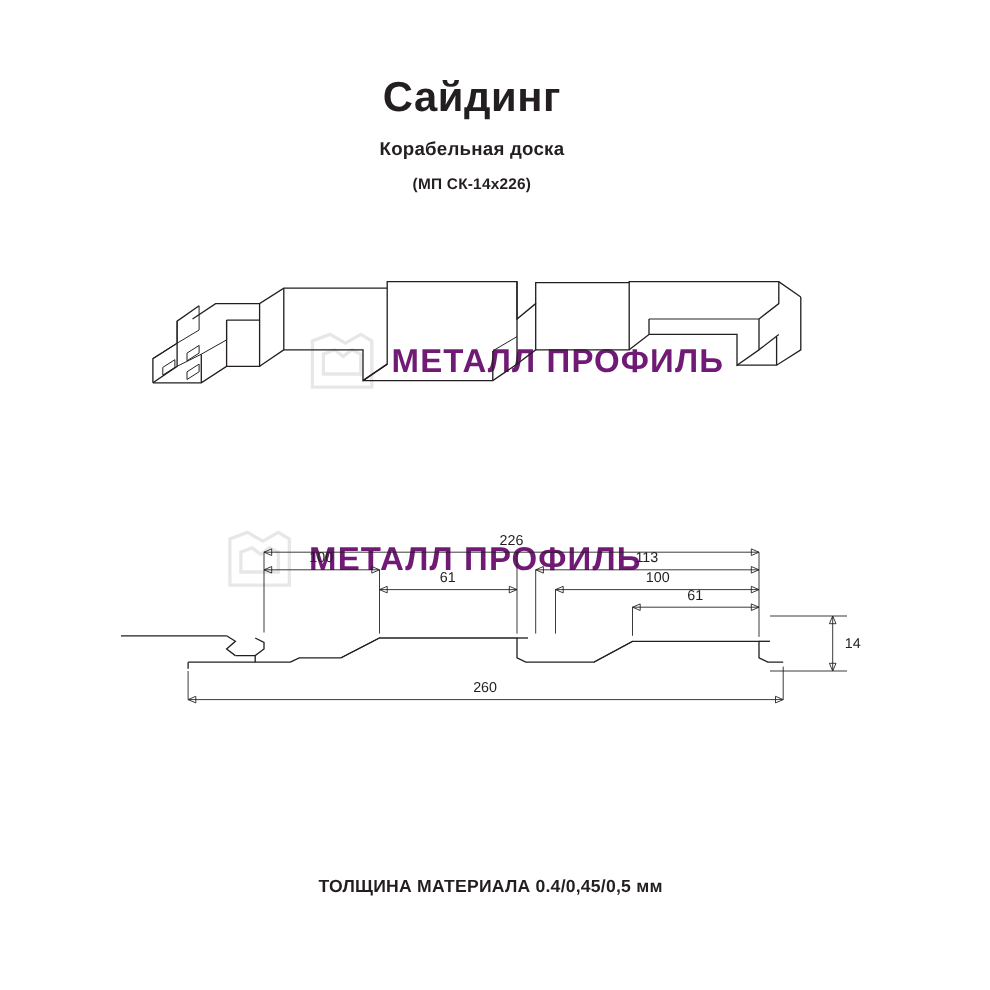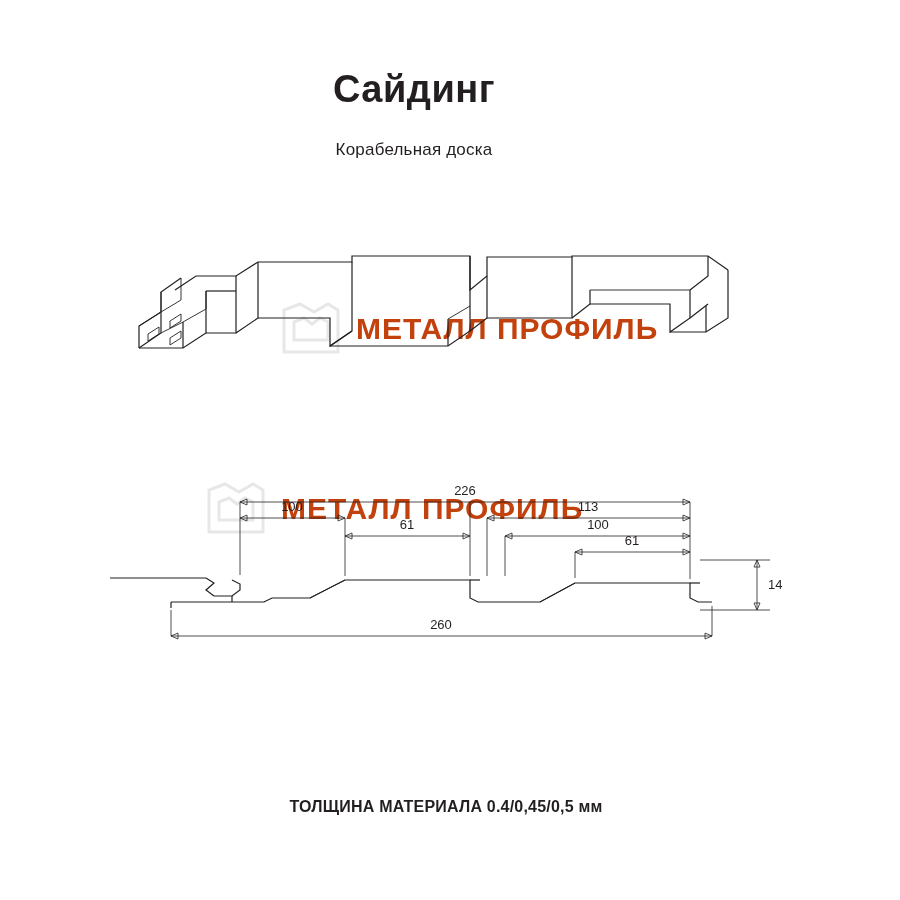--- a/index.html
+++ b/index.html
@@ -17,36 +17,36 @@
   }
   .page {
     position: relative;
     width: 900px;
     height: 900px;
   }
 
   
   .header {
     position: absolute;
-    left: 0;
+    left: 15px;
     top: 70px;
     width: 828px;
     text-align: center;
   }
   .title {
     font-size: 38px;
     font-weight: bold;
     letter-spacing: 0.5px;
     line-height: 1.05;
     margin: 0;
   }
   .subtitle {
     font-size: 17px;
-    font-weight: normal;
-    margin-top: 30px;
+    font-weight: bold;
+    margin-top: 16px;
     letter-spacing: 0.2px;
   }
   .code {
     font-size: 14px;
     font-weight: bold;
     margin-top: 13px;
     letter-spacing: 0.2px;
   }
 
   
@@ -80,21 +80,21 @@
   
   .wm {
     position: absolute;
     pointer-events: none;
     user-select: none;
     opacity: 1;
   }
   .wm-text {
     font-size: 30px;
     font-weight: bold;
-    color: #c2410c;
+    color: #701a75;
     letter-spacing: 1px;
     white-space: nowrap;
   }
   .wm-logo {
     stroke: #e7e7e7;
     fill: none;
     stroke-width: 3;
   }
   .wm1 { left: 280px; top: 300px; }
   .wm2 { left: 205px; top: 480px; }
@@ -110,20 +110,21 @@
   }
 </style>
 </head>
 <body>
 
 <div class="page">
 
   <div class="header">
     <div class="title">Сайдинг</div>
     <div class="subtitle">Корабельная доска</div>
+    <div class="code">(МП СК-14х226)</div>
   </div>
 
   <div class="wm wm1">
     <div style="display:flex;align-items:center;gap:14px;">
       <svg width="62" height="58" viewBox="0 0 62 58">
         <path class="wm-logo" d="M4 52 L4 10 L20 4 L34 12 L48 4 L58 10 L58 52 Z"></path>
         <path class="wm-logo" d="M14 40 L14 22 L24 18 L32 24 L40 18 L48 22 L48 40 Z"></path>
       </svg>
       <div class="wm-text">МЕТАЛЛ ПРОФИЛЬ</div>
     </div>

